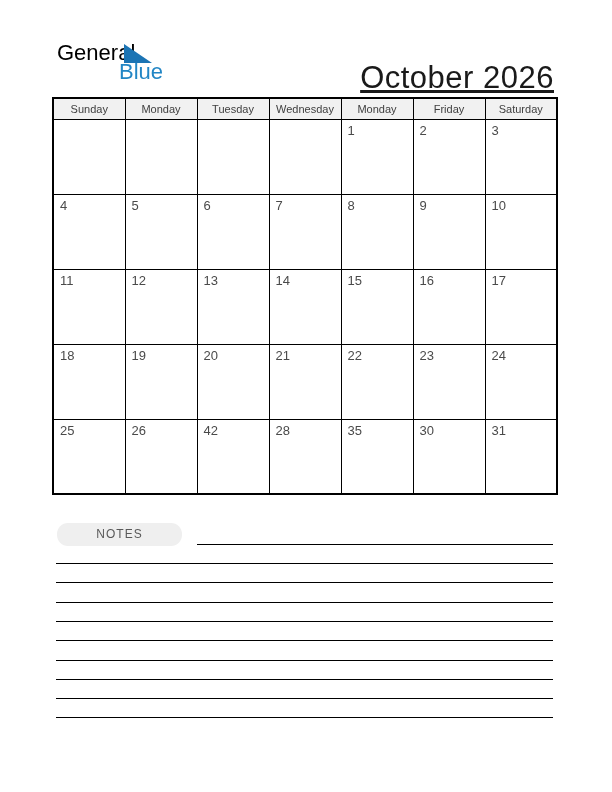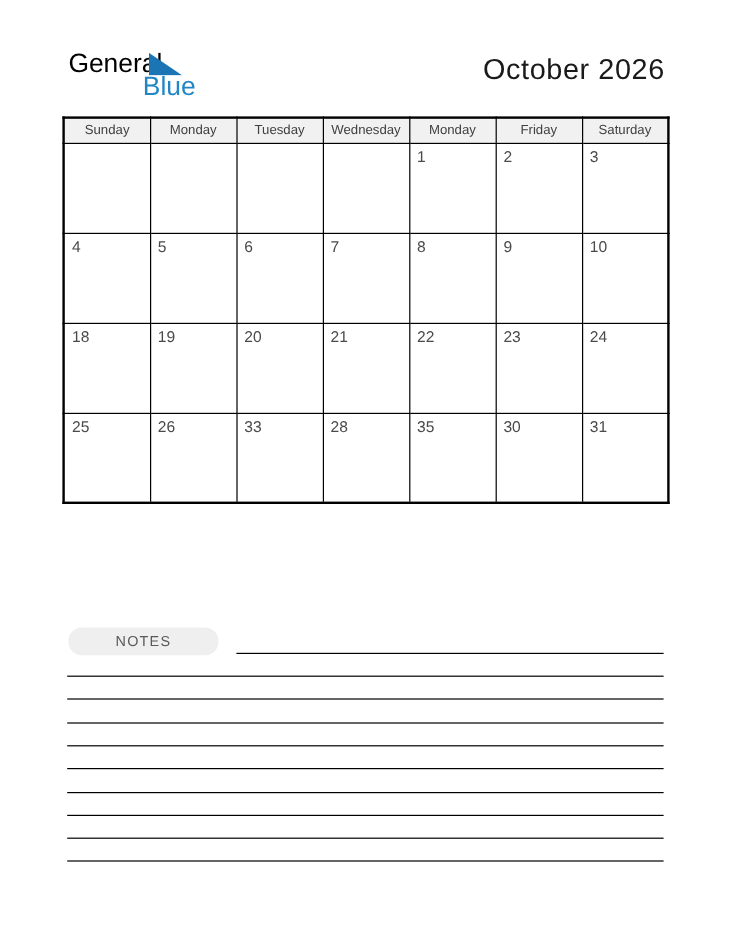--- a/index.html
+++ b/index.html
@@ -24,23 +24,23 @@
     background:#1b74b4;
     clip-path:polygon(0 0, 100% 100%, 0 100%);
   }
   .logo-blue {
     position:absolute; left:39px; top:19px;
     font-size:22px; font-weight:500; color:#2286c5;margin-left:23px;
   }
 
   
   .title {
-    position:absolute; right:58px; top:45px;
-    font-size:24px; font-weight:400; color:#1a1a1a;
-    letter-spacing:0.5px; white-space:nowrap;
+    position:absolute; right:58px; top:60px;
+    font-size:31px; font-weight:400; color:#1a1a1a;
+    letter-spacing:0.5px; white-space:nowrap;text-decoration:underline;
   }
 
   
   table.calendar {
     position:absolute; left:52px; top:97px;
     width:506px;
     border-collapse:collapse; table-layout:fixed;
     border:2px solid #000000;
     padding-left:33px;
   }
@@ -116,32 +116,41 @@
         <tr>
           <td>4</td>
           <td>5</td>
           <td>6</td>
           <td>7</td>
           <td>8</td>
           <td>9</td>
           <td>10</td>
         </tr>
         <tr>
+          <td>11</td>
+          <td>12</td>
+          <td>13</td>
+          <td>14</td>
+          <td>15</td>
+          <td>16</td>
+          <td>17</td>
+        </tr>
+        <tr>
           <td>18</td>
           <td>19</td>
           <td>20</td>
           <td>21</td>
           <td>22</td>
           <td>23</td>
           <td>24</td>
         </tr>
         <tr>
           <td>25</td>
           <td>26</td>
-          <td>33</td>
+          <td>42</td>
           <td>28</td>
           <td>35</td>
           <td>30</td>
           <td>31</td>
         </tr>
       </tbody>
   </table>
 
   <div class="notes-label-box">
     <span>NOTES</span>

